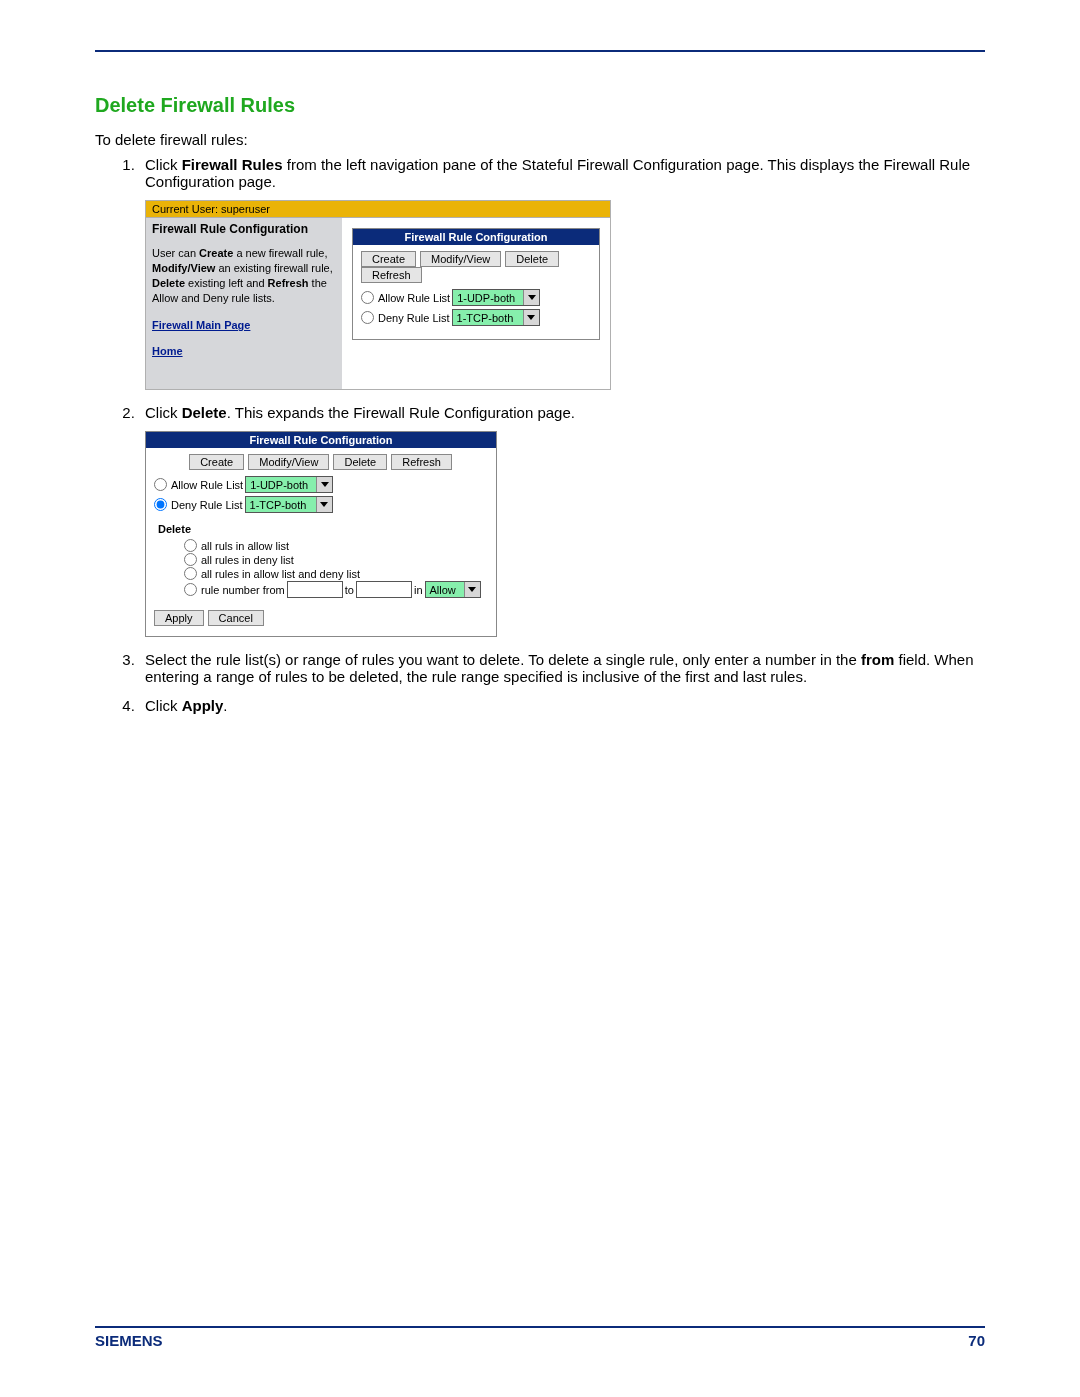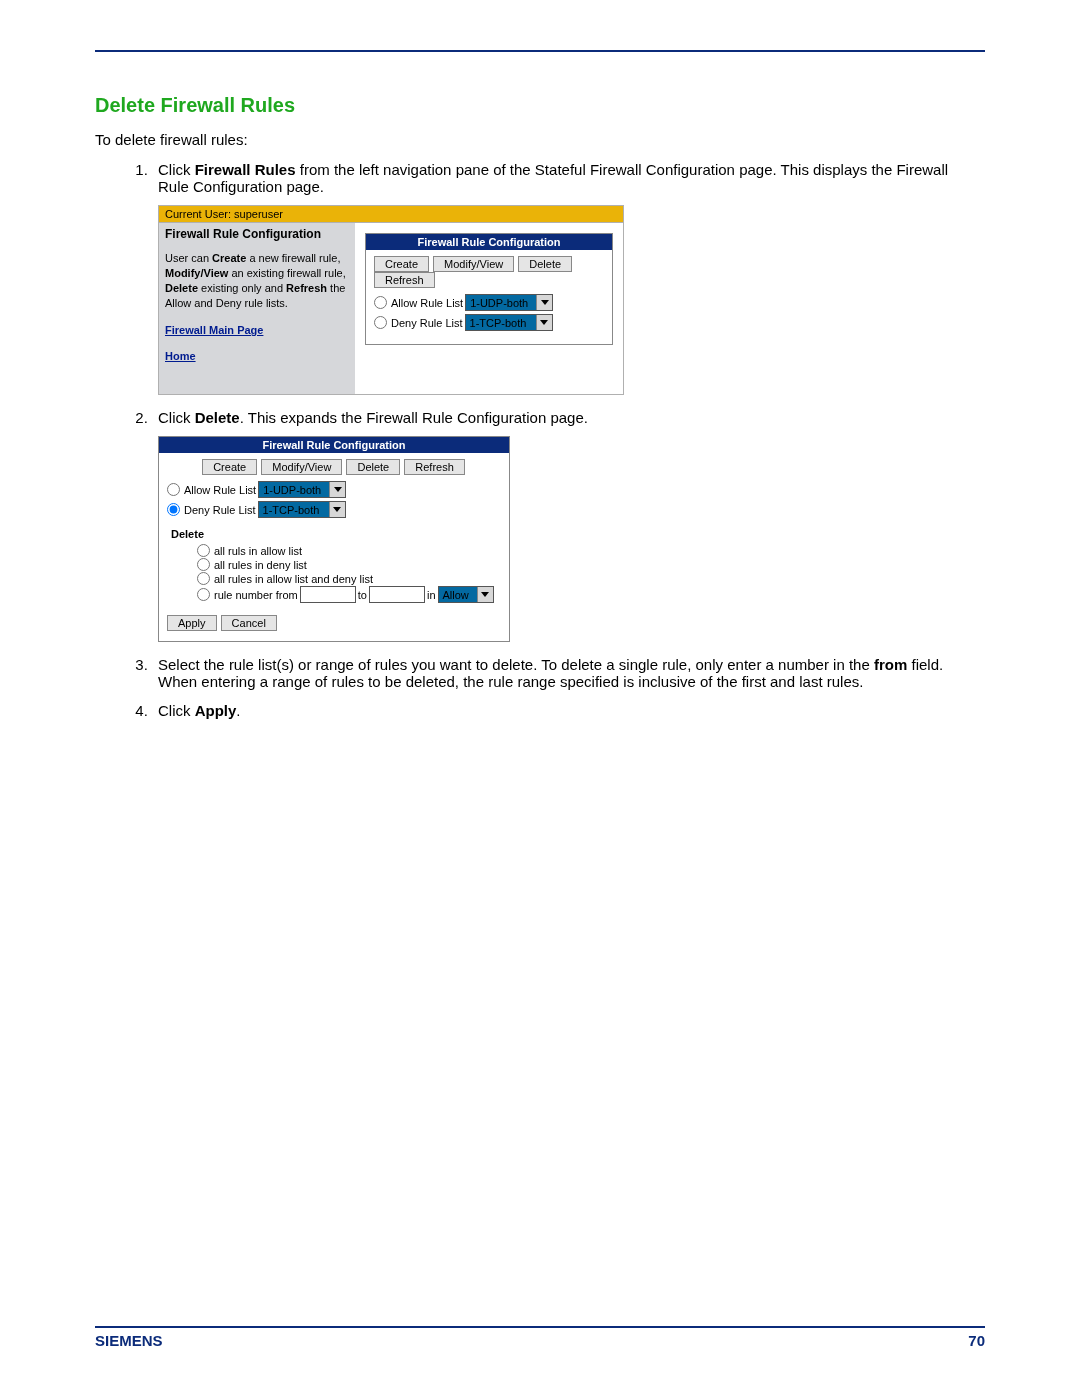--- a/index.html
+++ b/index.html
@@ -19,21 +19,21 @@
   }
   .hr-navy { border: none; border-top: 2px solid #0b2b7a; margin: 0 0 4px 0; }
   .header-row { display: flex; justify-content: space-between; font-weight: bold; color: #0b2b7a; font-size: 14px; line-height: 1.35; }
   .header-left { text-align: left; }
   .header-right { text-align: right; }
 
   h2.section { color: #1fa81f; font-size: 20px; margin: 42px 0 14px 0; }
 
   p.intro { margin: 0 0 8px 0; }
 
-  ol { padding-left: 44px; margin: 13px; }
+  ol { padding-left: 44px; margin: 0; }
   ol > li { margin-bottom: 12px; padding-left: 6px; }
   ol > li::marker { font-weight: normal; }
 
   
   .shot1 {
     width: 466px;
     margin: 10px 0 14px 0;
     font-family: Verdana, Arial, sans-serif;
     font-size: 11px;
   }
@@ -63,21 +63,21 @@
     font-family: Verdana, Arial, sans-serif;
     font-size: 11px;
     color: #000;
     margin-right: 1px;
     cursor: default;
   }
   .row { display: flex; align-items: center; gap: 2px; margin: 3px 0; }
   input[type=radio] { margin: 0 2px 0 0; }
   .selbox {
     display: inline-flex; align-items: center; justify-content: space-between;
-    border: 1px solid #555; background: #0369a1;
+    border: 1px solid #555; background: #86efac;
     height: 17px; padding: 0 0 0 4px; box-sizing: border-box;
     font-size: 11px; min-width: 88px;
   }
   .selbox .arrow {
     width: 15px; height: 15px; background: #d7d7d7; border-left: 1px solid #888;
     display: inline-flex; align-items: center; justify-content: center;
   }
   .tri { width: 0; height: 0; border-left: 4px solid transparent; border-right: 4px solid transparent; border-top: 5px solid #000; }
 
   
@@ -107,21 +107,21 @@
     <li>
       <span>Click </span><b>Firewall Rules</b><span> from the left navigation pane of the Stateful Firewall Configuration page. This displays the Firewall Rule Configuration page.</span>
 
       
       <div class="shot1">
         <div class="topbar">Current User: superuser</div>
         <div class="body">
           <div class="side">
             <div class="side-title">Firewall Rule Configuration</div>
             <div class="desc">
-              <span>User can </span><b>Create</b><span> a new firewall rule, </span><b>Modify/View</b><span> an existing firewall rule, </span><b>Delete</b><span> existing only and </span><b>Refresh</b><span> the Allow and Deny rule lists.</span>
+              <span>User can </span><b>Create</b><span> a new firewall rule, </span><b>Modify/View</b><span> an existing firewall rule, </span><b>Delete</b><span> existing left and </span><b>Refresh</b><span> the Allow and Deny rule lists.</span>
             </div>
             <a class="navlink">Firewall Main Page</a>
             <a class="navlink">Home</a>
           </div>
           <div class="main">
             <div class="panel">
               <div class="panel-title">Firewall Rule Configuration</div>
               <div class="panel-body">
                 <div class="btnrow">
                   <span class="uibtn">Create</span>

